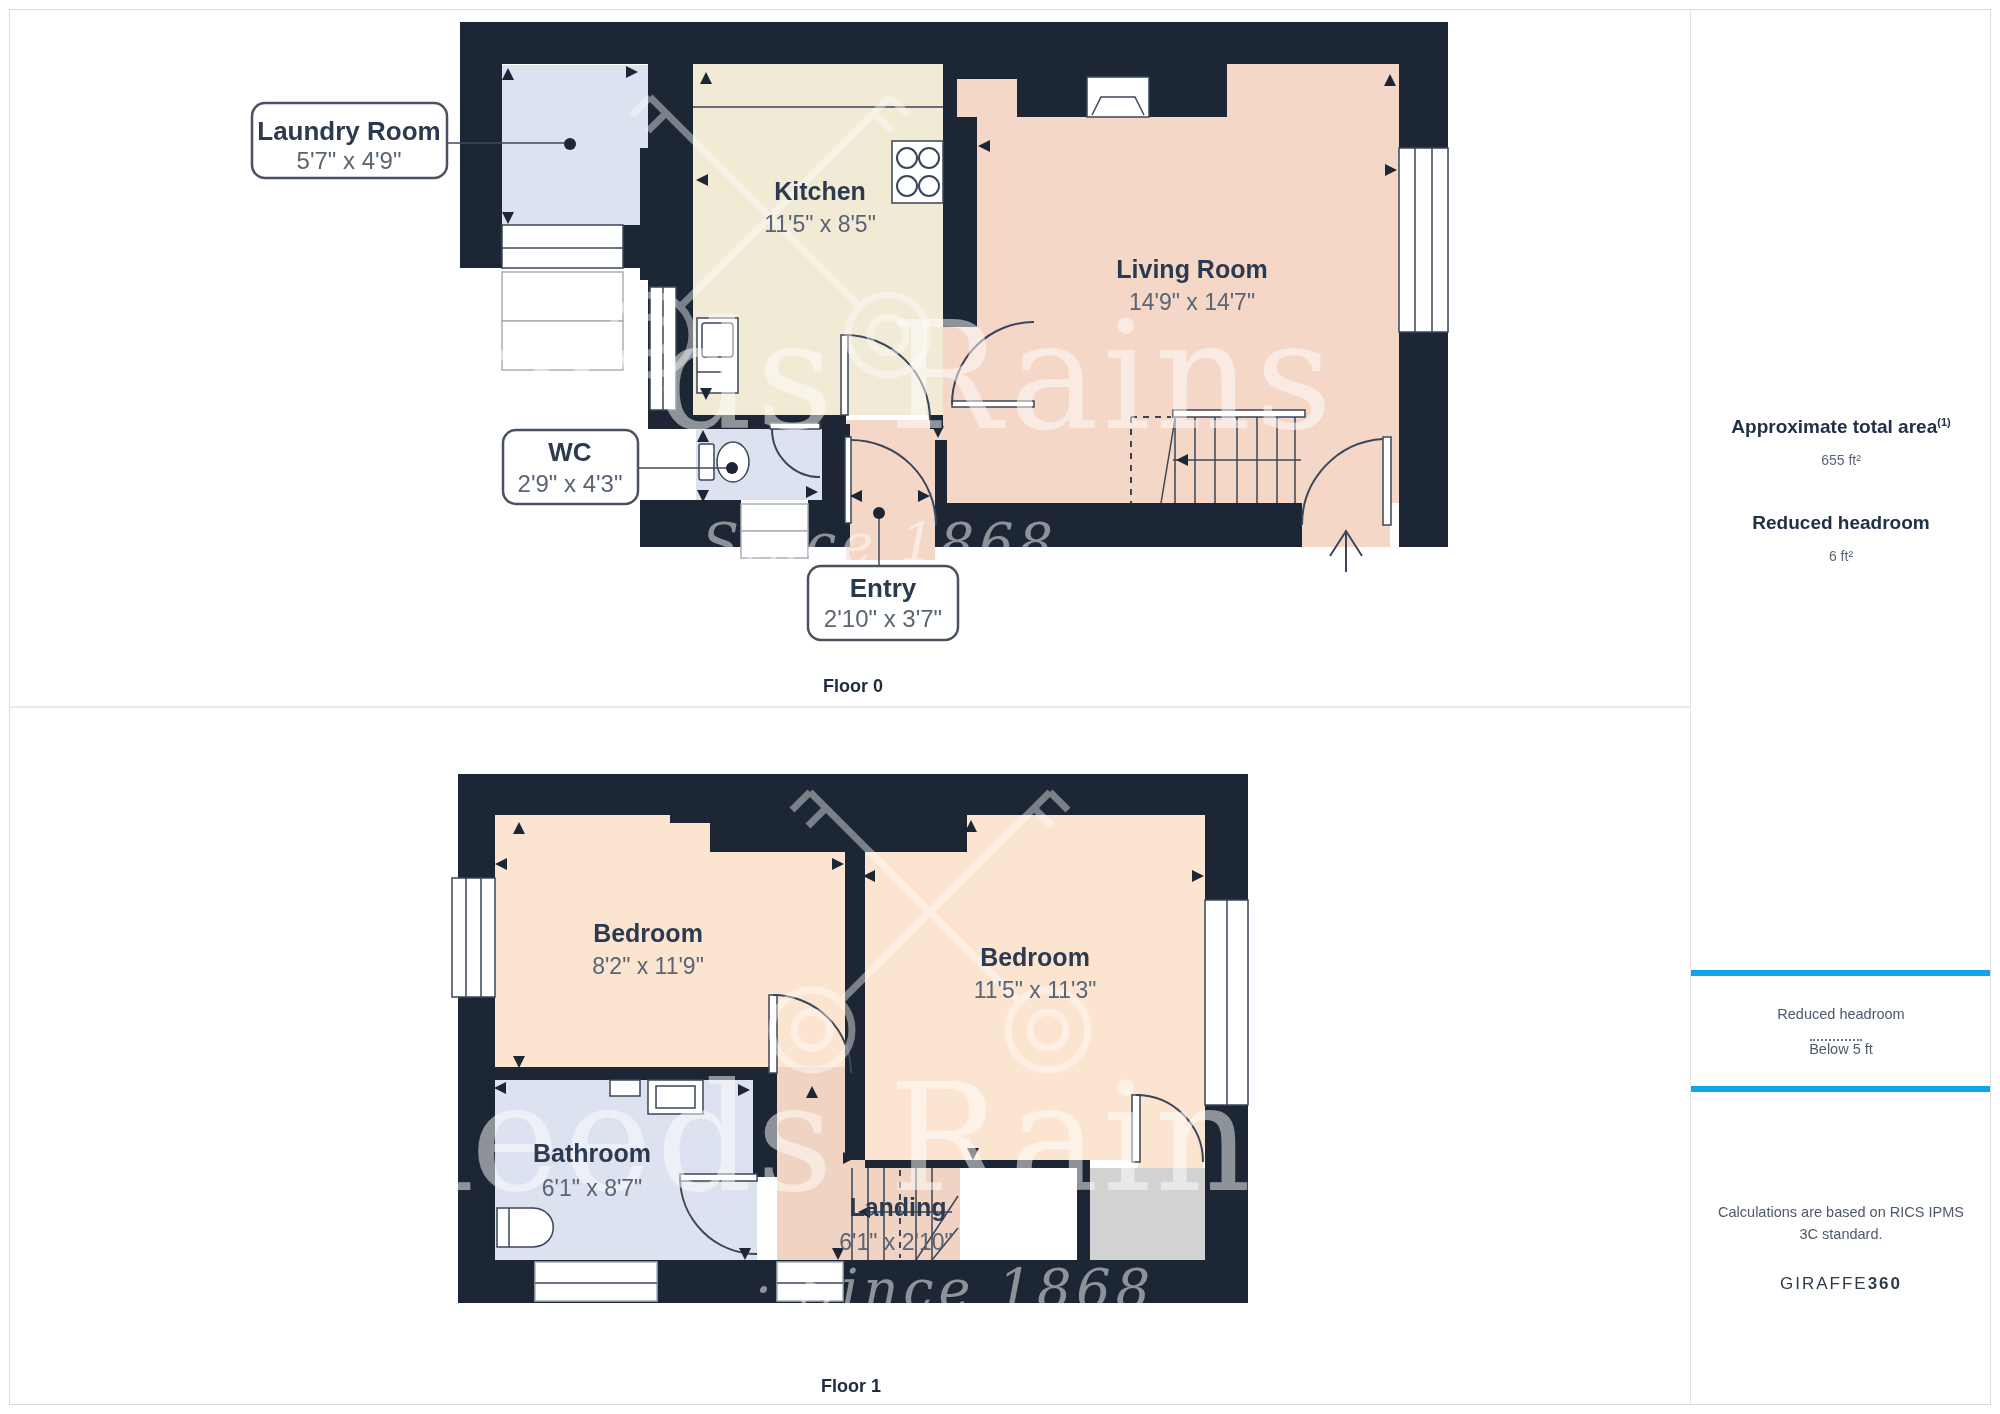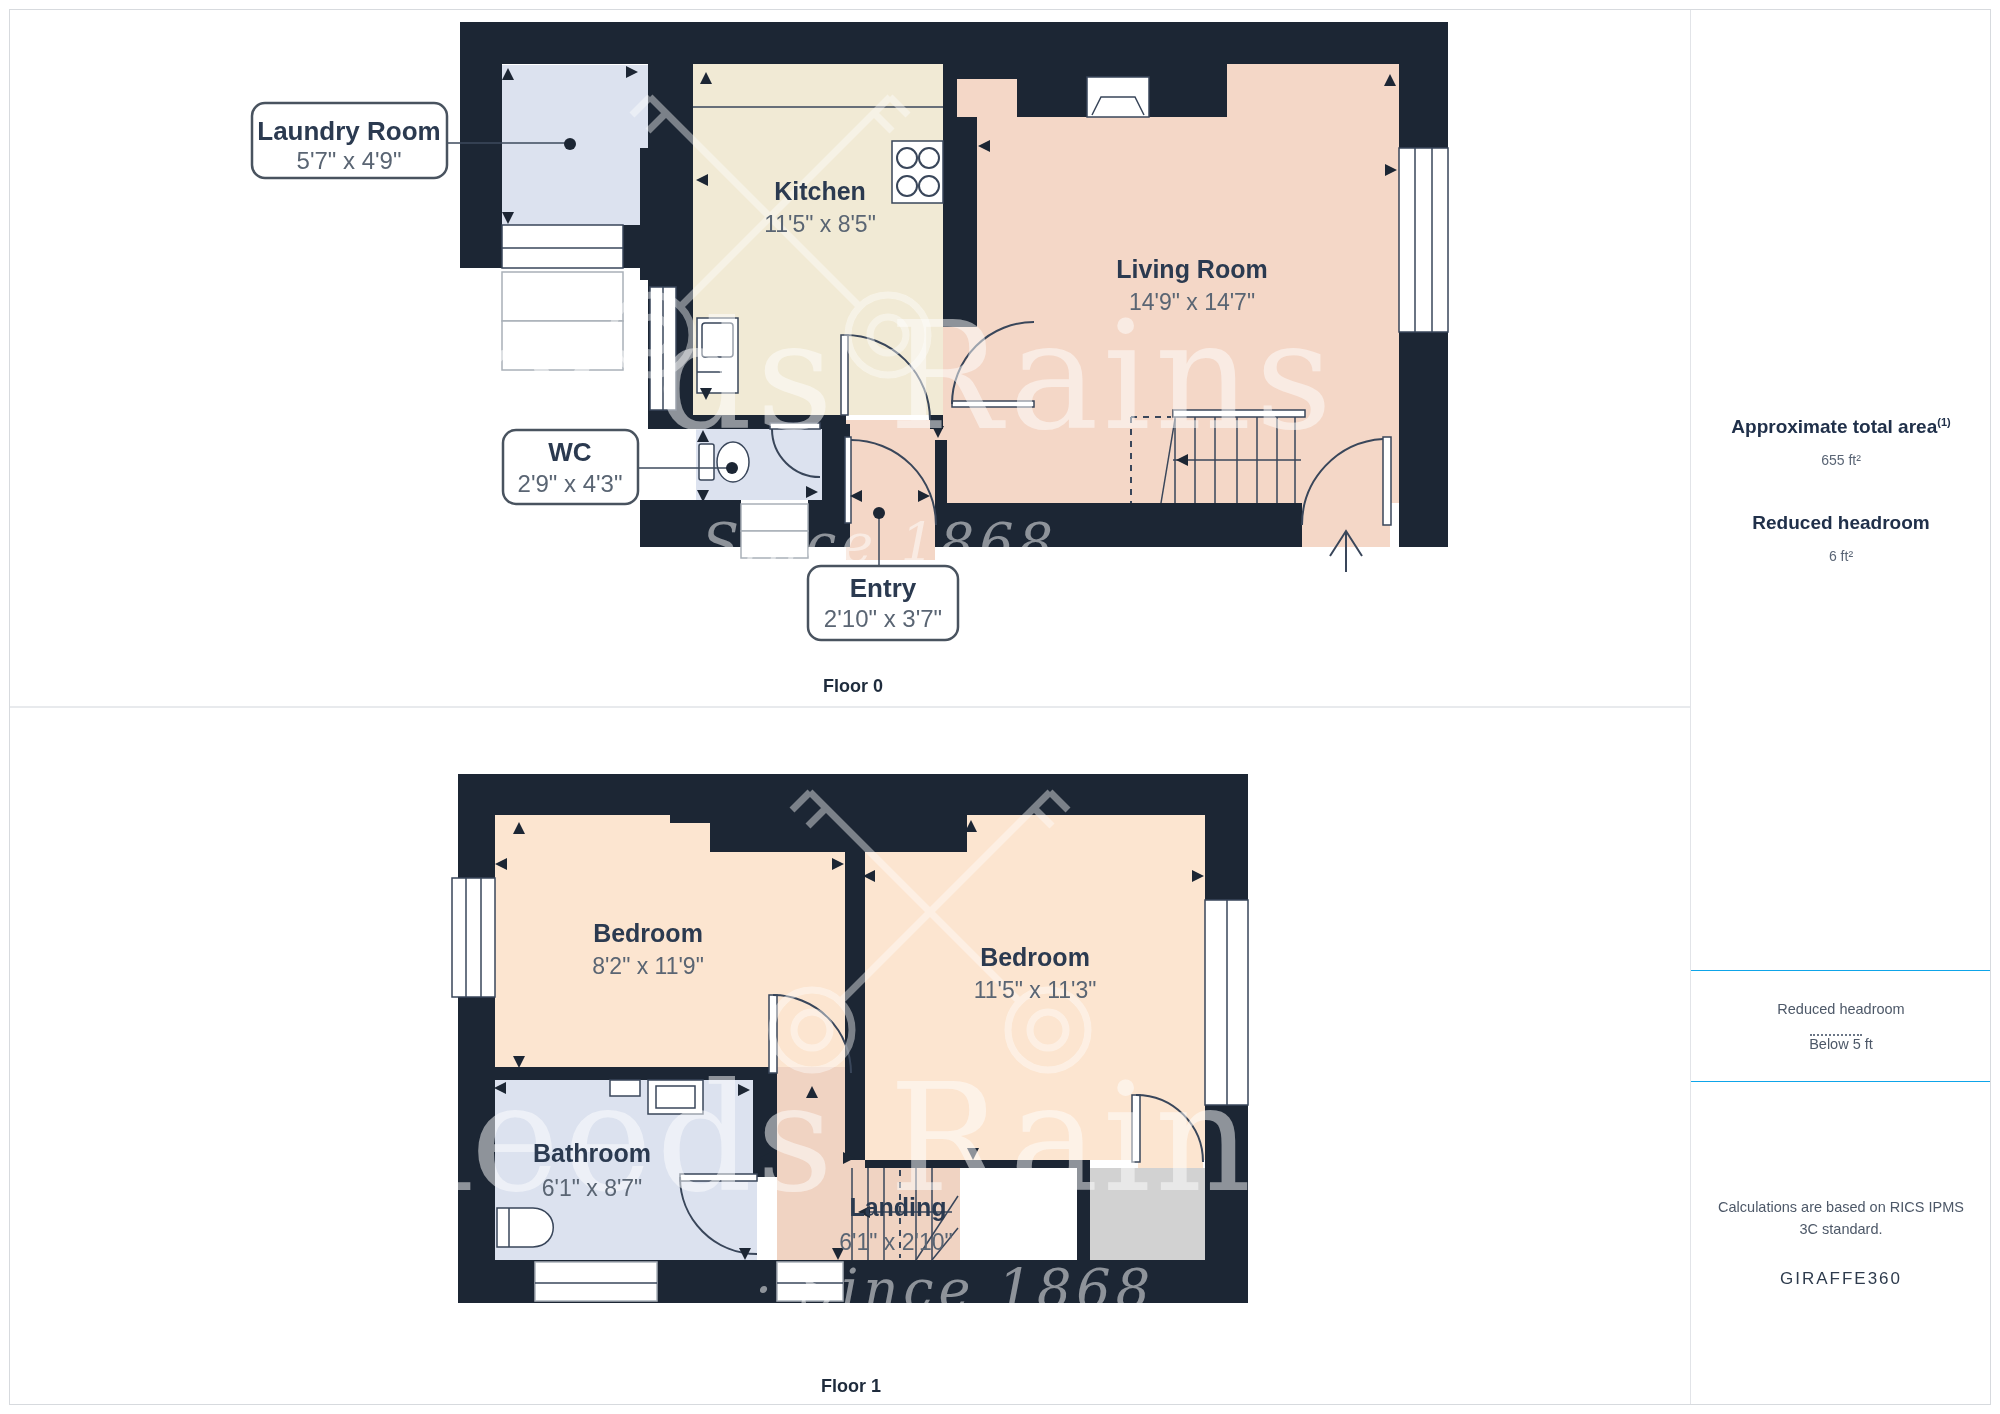--- a/index.html
+++ b/index.html
@@ -4,36 +4,36 @@
 <style>
   html,body{margin:0;padding:0;background:#fff;}
   .page{position:relative;width:2000px;height:1414px;background:#ffffff;
         font-family:"Liberation Sans",sans-serif;overflow:hidden;}
   .frame{position:absolute;left:9px;top:9px;right:9px;bottom:9px;
          border:1.5px solid #d7dade;pointer-events:none;}
   .plan-svg{position:absolute;left:0;top:0;}
   
   .sidebar{position:absolute;left:1690px;top:10px;bottom:10px;width:300px;
            border-left:1px solid #e2e4e8;display:flex;flex-direction:column;background:#fff;}
-  .sb-sec{border-bottom:1px solid #0ea5e9;display:flex;flex-direction:column;
+  .sb-sec{border-bottom:6px solid #0ea5e9;display:flex;flex-direction:column;
           align-items:center;justify-content:center;text-align:center;}
   .sb-sec1{height:960px;}
   .sb-sec2{height:80px;}
   .sb-sec3{height:110px;}
   .sb-sec4{flex:1;border-bottom:none;}
   .sb-h{font-size:19px;font-weight:bold;color:#20304a;}
   .sb-h sup{font-size:11px;font-weight:bold;}
   .sb-v{font-size:14px;color:#5a6575;margin-top:14px;}
   .mt-big{margin-top:44px;}
   .sb-note{font-size:14.5px;color:#4d5868;}
   .sb-legend{margin-top:17px;font-size:14.5px;color:#4d5868;display:flex;align-items:center;justify-content:center;flex-direction:column;}
   .dots{width:52px;height:0;border-top:2.5px dotted #6a7585;margin-right:10px;display:inline-block;}
   .sb-para{font-size:14.5px;color:#4d5868;line-height:1.5;margin:0 26px 22px;text-align:center;}
   .sb-brand{font-size:17px;color:#2e3b4d;letter-spacing:2px;margin-top:6px;}
-  .sb-brand b{font-weight:normal;}
+  .sb-brand b{font-weight:bold;}
   
   text{font-family:"Liberation Sans",sans-serif;}
   .lbl{font-size:25px;font-weight:bold;fill:#2b3a50;text-anchor:middle;}
   .dim{font-size:23px;fill:#5a6573;text-anchor:middle;}
   .lbl-c{font-size:26px;font-weight:bold;fill:#2b3a50;text-anchor:middle;}
   .dim-c{font-size:24px;fill:#5a6573;text-anchor:middle;}
   .floor-lbl{font-size:18px;font-weight:bold;fill:#1e2b3c;text-anchor:middle;}
   .wm-text{font-family:"DejaVu Serif",serif;font-size:150px;fill:#ffffff;opacity:0.5;
            letter-spacing:4px;text-anchor:middle;}
   .wm-script{font-family:"DejaVu Serif",serif;font-style:italic;font-size:54px;fill:#ffffff;

